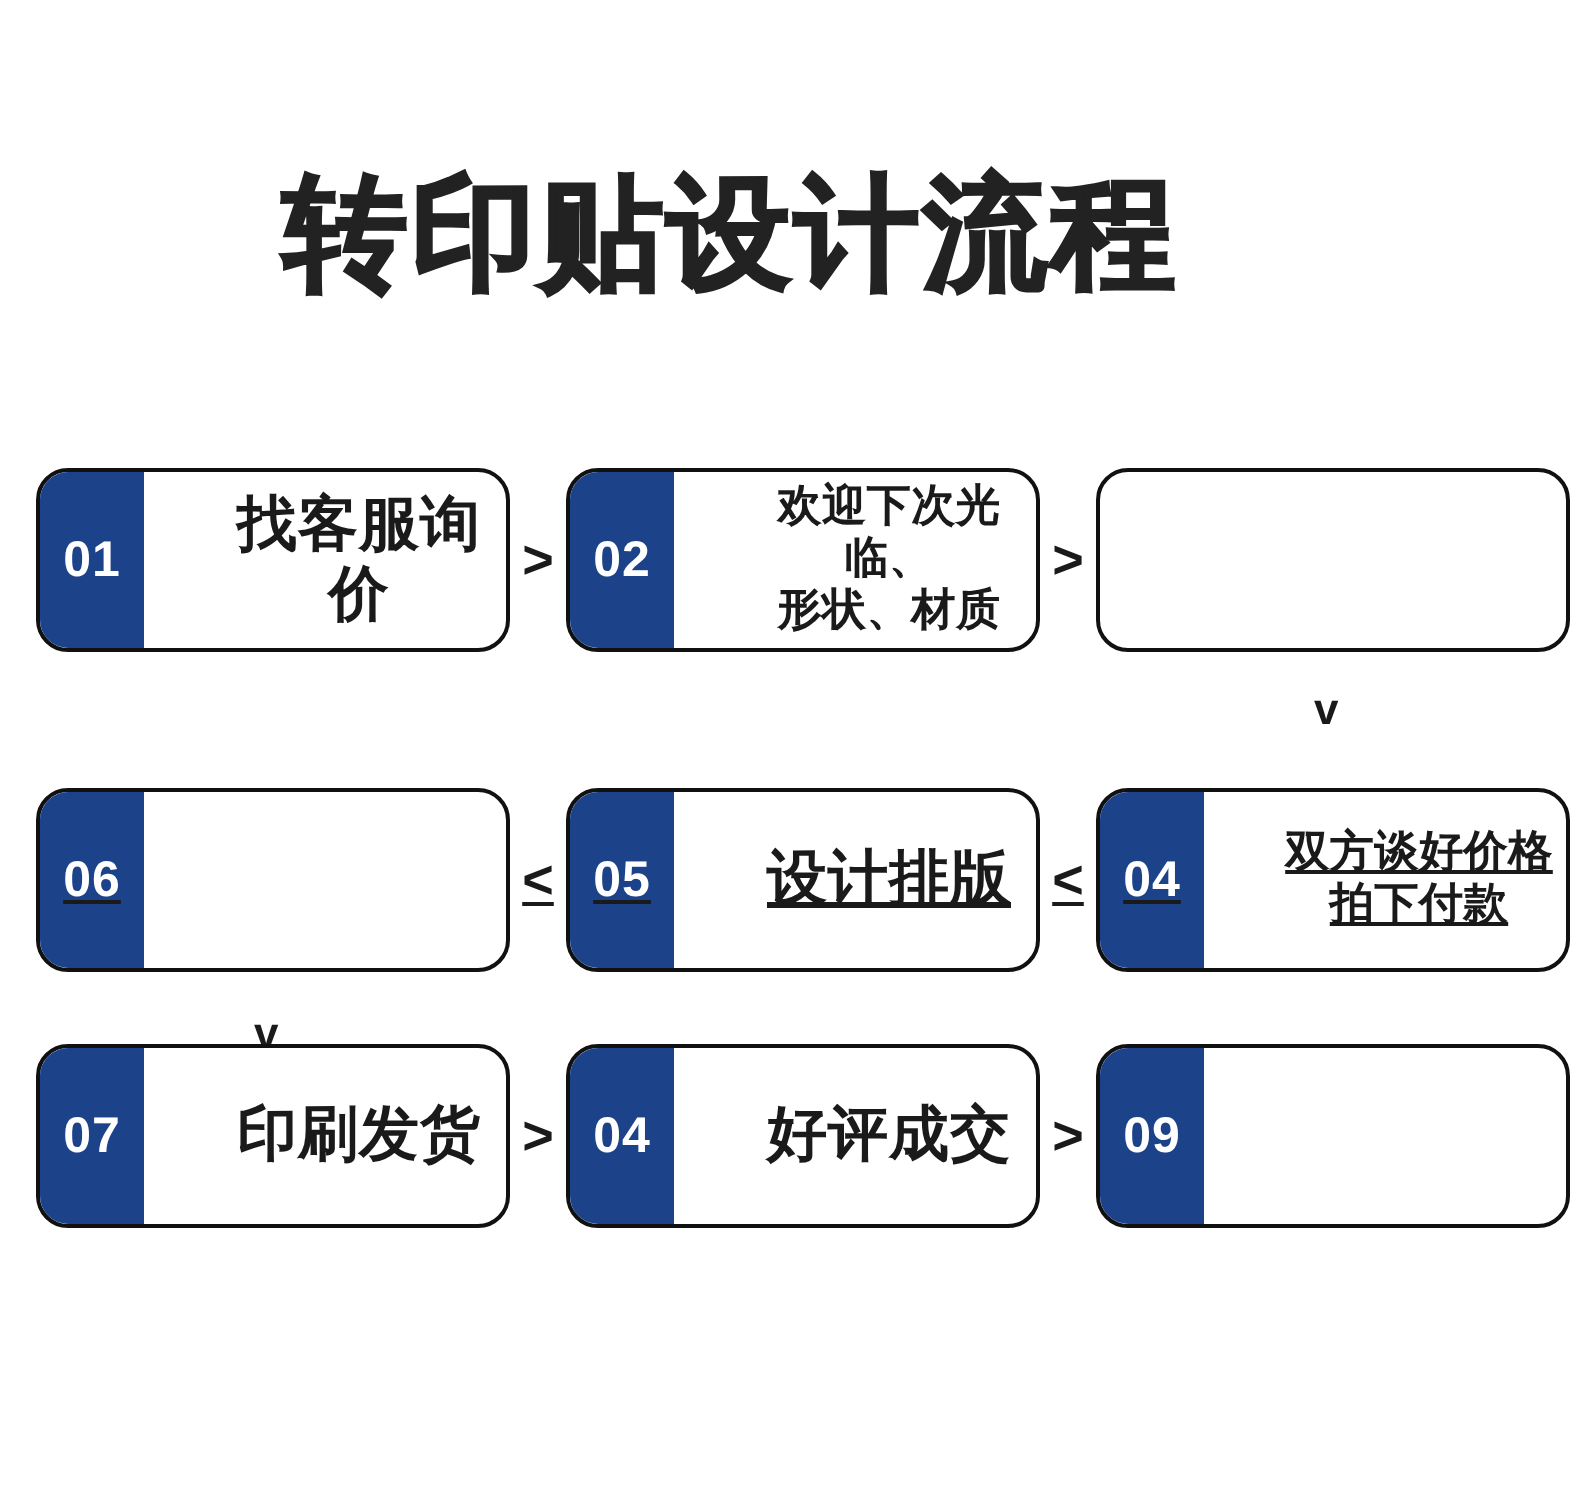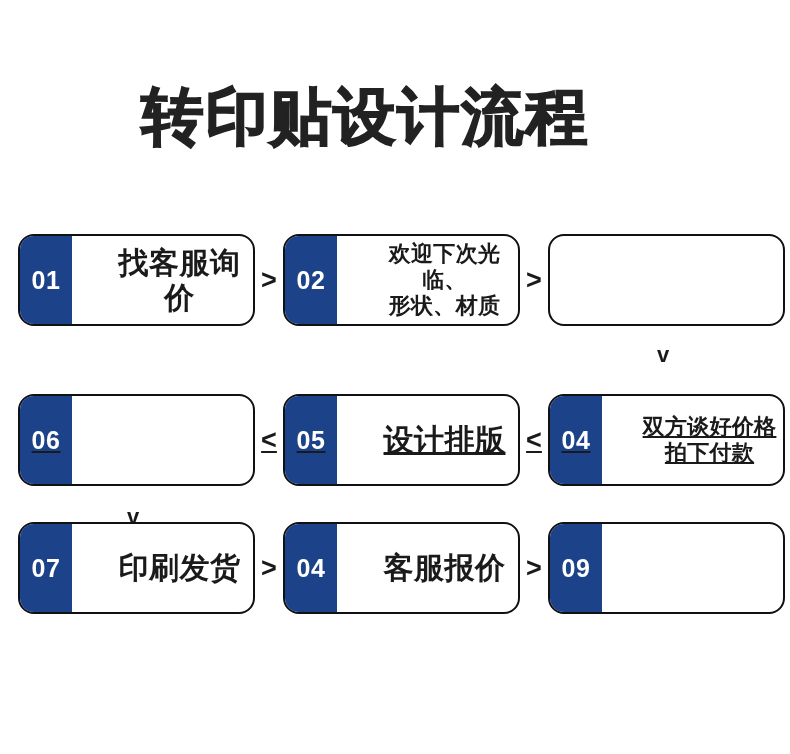--- a/index.html
+++ b/index.html
@@ -190,21 +190,21 @@
 
     <div class="step">
       <div class="step-num">07</div>
       <div class="step-label size-lg">印刷发货</div>
     </div>
 
     <div class="h-arrow">&gt;</div>
 
     <div class="step">
       <div class="step-num">04</div>
-      <div class="step-label size-lg">客服报价</div>
+      <div class="step-label size-lg">好评成交</div>
     </div>
 
     <div class="h-arrow">&gt;</div>
 
     <div class="step">
       <div class="step-num">09</div>
     </div>
   </div>
 
 </div>

